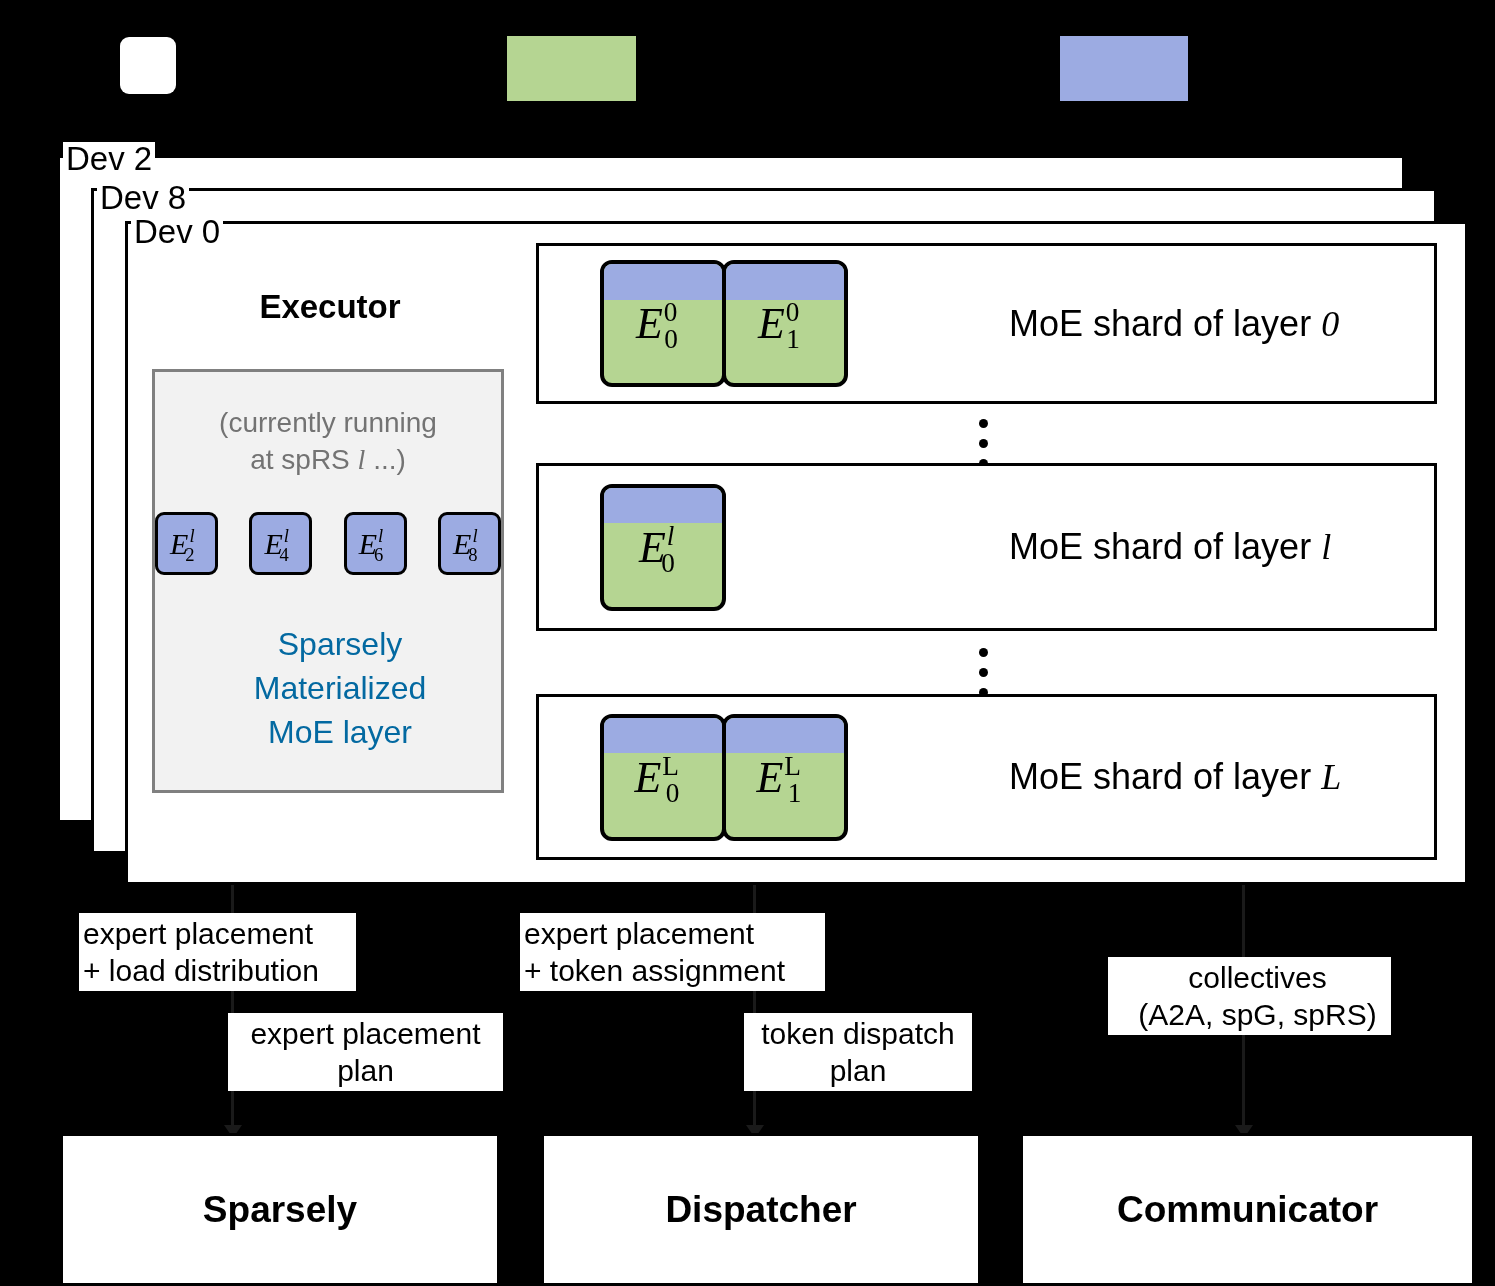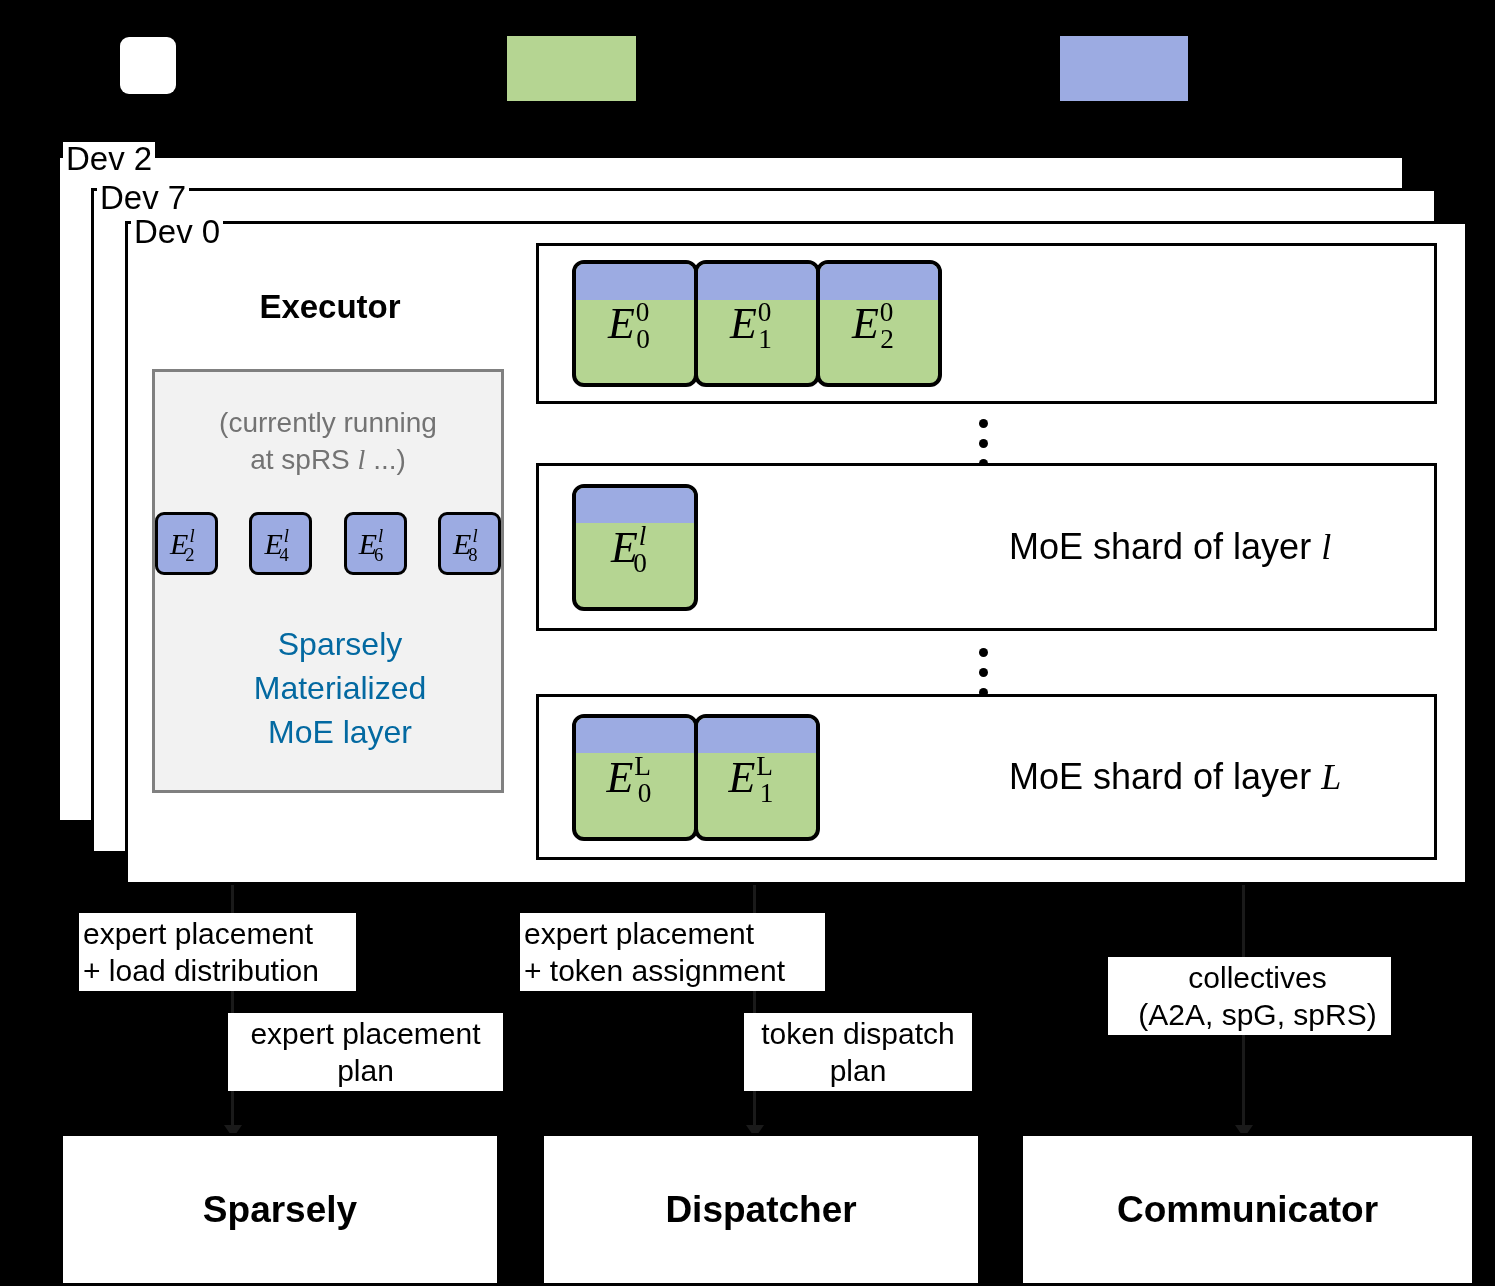--- a/index.html
+++ b/index.html
@@ -59,21 +59,21 @@
   .mini-expert:last-child{margin-right:0;}
 
   #executor-caption{
     position:absolute;left:12px;top:250px;width:100%;
     text-align:center;color:#0369a1;font-size:32px;line-height:44px;
   }
 
   
   .shard-row{
     position:absolute;background:#ffffff;border:3px solid #000;box-sizing:border-box;
-    display:flex;align-items:center;
+    display:flex;align-items:center;padding-left:28px;
   }
   #shard-0{left:536px;top:243px;width:901px;height:161px;}
   #shard-l{left:536px;top:463px;width:901px;height:168px;}
   #shard-L{left:536px;top:694px;width:901px;height:166px;}
 
   .shard-experts{display:flex;margin-left:33px;align-items:center;}
   .big-expert{
     width:126px;height:127px;border:4px solid #000;border-radius:12px;
     box-sizing:border-box;position:relative;overflow:hidden;
     margin-right:-4px;background:#b5d592;
@@ -143,21 +143,21 @@
 
   <div class="legend-swatch" id="legend-white"></div>
   <div class="legend-swatch" id="legend-green"></div>
   <div class="legend-swatch" id="legend-blue"></div>
 
   <div class="dev-panel" id="dev2"></div>
   <div class="dev-panel" id="dev1"></div>
   <div class="dev-panel" id="dev0"></div>
 
   <div class="dev-label" id="dev2-label">Dev 2</div>
-  <div class="dev-label" id="dev1-label">Dev 7</div>
+  <div class="dev-label" id="dev1-label">Dev 8</div>
   <div class="dev-label" id="dev0-label">Dev 0</div>
 
   <div id="executor-title">Executor</div>
 
   <div id="executor-panel">
     <div id="executor-running">
       <div>(currently running</div>
       <div><span>at spRS </span><span class="mathit">l</span><span> ...)</span></div>
     </div>
 
@@ -188,27 +188,22 @@
         <div class="exp-label">
             <span class="emath"><span>E</span><span class="sup">0</span><span class="sub">0</span></span>
           </div>
       </div>
       <div class="big-expert">
         <div class="blue-cap"></div>
         <div class="exp-label">
             <span class="emath"><span>E</span><span class="sup">0</span><span class="sub">1</span></span>
           </div>
       </div>
-      <div class="big-expert">
-        <div class="blue-cap"></div>
-        <div class="exp-label">
-            <span class="emath"><span>E</span><span class="sup">0</span><span class="sub">2</span></span>
-          </div>
-      </div>
-    </div>
+    </div>
+    <div class="shard-caption"><span>MoE shard of layer </span><span class="mathrm">0</span></div>
   </div>
 
   <div class="vdots" id="dots-1">
     <span></span>
       <span></span>
       <span></span>
   </div>
 
   <div class="shard-row" id="shard-l">
     <div class="shard-experts">

